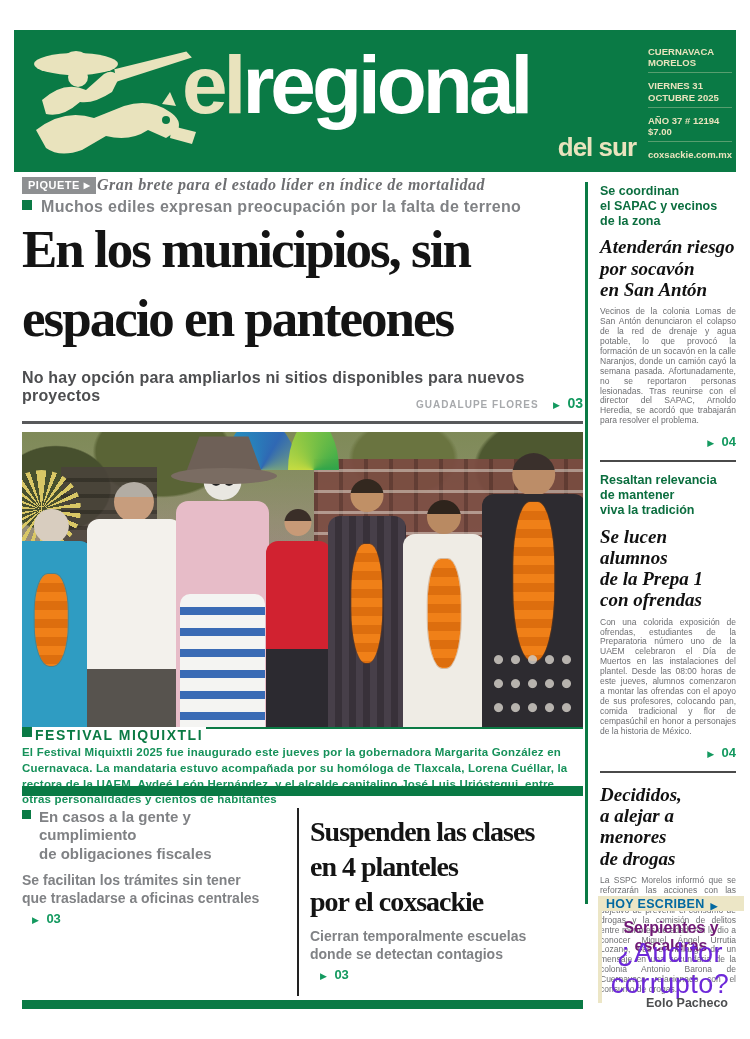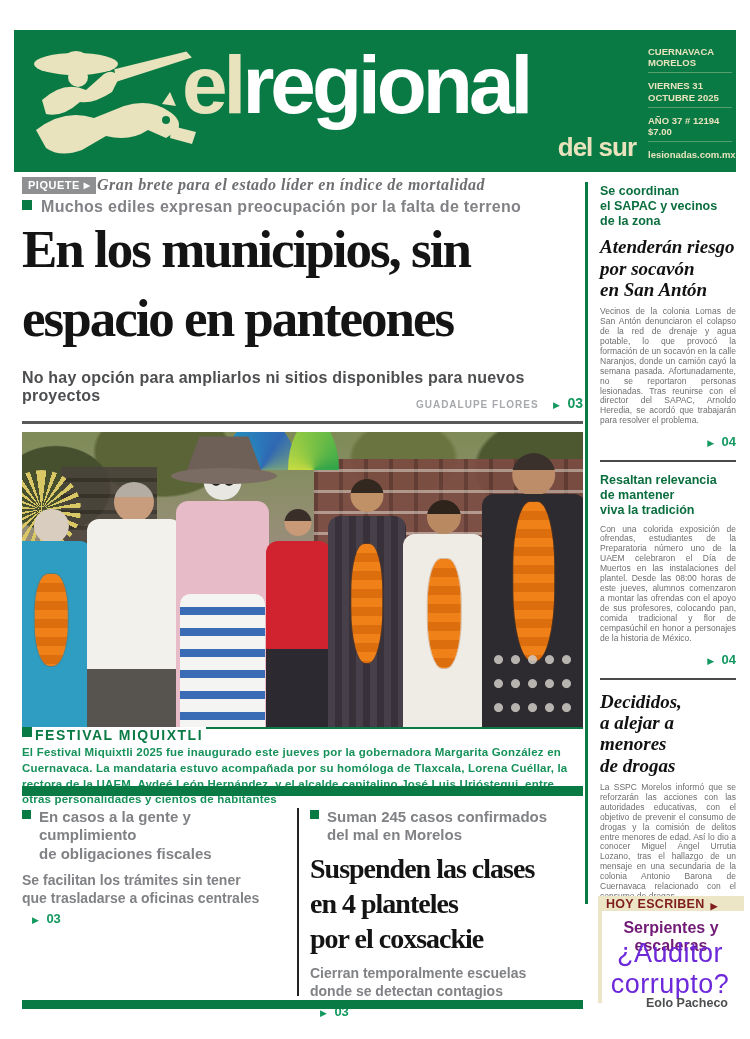--- a/index.html
+++ b/index.html
@@ -136,21 +136,21 @@
   .sb-kicker{color:#0b6e3f;font-weight:bold;font-size:12.5px;line-height:1.18;white-space:pre-line;}
   .sb-title{font-family:"Liberation Serif",serif;font-style:italic;font-weight:bold;color:#111;
             font-size:19px;line-height:1.12;white-space:pre-line;margin-top:8px;}
   .sb-body{color:#6d6e71;font-size:8.5px;line-height:1.17;text-align:justify;margin-top:7px;}
   .sb-ref{text-align:right;margin-top:6px;}
   .sb-ref .ref{font-size:13px;}
   .sb-div{height:2px;background:#4a4a4a;margin:9px 0 11px 0;}
 
   
   .hoy-bar{left:598px;top:896px;width:138px;height:15px;background:#ece6c6;
-           color:#7f1d1d;font-weight:bold;font-size:12.5px;letter-spacing:.3px;
+           color:#0369a1;font-weight:bold;font-size:12.5px;letter-spacing:.3px;
            display:flex;align-items:flex-end;gap:6px;padding:0 0 0 8px;}
   .hoy-bar .arr{font-size:9px;}
   .hoy-edge{left:598px;top:911px;width:4px;height:92px;background:#ece6c6;}
   .hoy-col-title{left:606px;top:919px;width:130px;color:#701a75;font-weight:bold;font-size:16px;text-align:center;}
   .op-title{left:600px;top:938px;width:140px;text-align:center;color:#6d28d9;font-size:27px;
             line-height:1.15;letter-spacing:.5px;white-space:pre-line;}
   .op-author{left:600px;top:996px;width:128px;text-align:right;color:#4d4e50;font-weight:bold;font-size:12.5px;}
 </style>
 </head>
 <body>
@@ -179,21 +179,21 @@
         <div>MORELOS</div>
       </div>
       <div class="mh-block">
         <div>VIERNES 31</div>
         <div>OCTUBRE 2025</div>
       </div>
       <div class="mh-block">
         <div>AÑO 37  # 12194</div>
         <div>$7.00</div>
       </div>
-      <div class="mh-block">lesionadas.com.mx</div>
+      <div class="mh-block">coxsackie.com.mx</div>
     </div>
   </div>
 
   <div class="abs vdivider"></div>
 
   <div class="abs badge">
     <span>PIQUETE</span>
     <span class="arr">▶</span>
   </div>
   <div class="abs strip-kicker">Gran brete para el estado líder en índice de mortalidad</div>
@@ -257,25 +257,20 @@
     </div>
     <div class="bart-sub">Se facilitan los trámites sin tener
 que trasladarse a oficinas centrales</div>
     <div class="bart-ref">
       <span class="ref-arr">▶</span>
       <span class="ref">03</span>
     </div>
   </div>
   <div class="abs bottom-vline"></div>
   <div class="abs bart-right">
-    <div class="bart-kicker-row">
-      <span class="sq"></span>
-      <span class="bart-kicker">Suman 245 casos confirmados
-del mal en Morelos</span>
-    </div>
     <div class="bart-headline">Suspenden las clases
 en 4 planteles
 por el coxsackie</div>
     <div class="bart-sub">Cierran temporalmente escuelas
 donde se detectan contagios</div>
     <div class="bart-ref">
       <span class="ref-arr">▶</span>
       <span class="ref">03</span>
     </div>
   </div>
@@ -293,20 +288,23 @@
       <div class="sb-ref">
         <span class="ref-arr">▶</span>
         <span class="ref">04</span>
       </div>
     </div>
     <div class="sb-div"></div>
     <div class="sb-art">
       <div class="sb-kicker">Resaltan relevancia
 de mantener
 viva la tradición</div>
+      <div class="sb-title">Se lucen alumnos
+de la Prepa 1
+con ofrendas</div>
       <div class="sb-body">Con una colorida exposición de ofrendas, estudiantes de la Preparatoria número uno de la UAEM celebraron el Día de Muertos en las instalaciones del plantel. Desde las 08:00 horas de este jueves, alumnos comenzaron a montar las ofrendas con el apoyo de sus profesores, colocando pan, comida tradicional y flor de cempasúchil en honor a personajes de la historia de México.</div>
       <div class="sb-ref">
         <span class="ref-arr">▶</span>
         <span class="ref">04</span>
       </div>
     </div>
     <div class="sb-div"></div>
     <div class="sb-art">
       <div class="sb-title">Decididos,
 a alejar a menores

